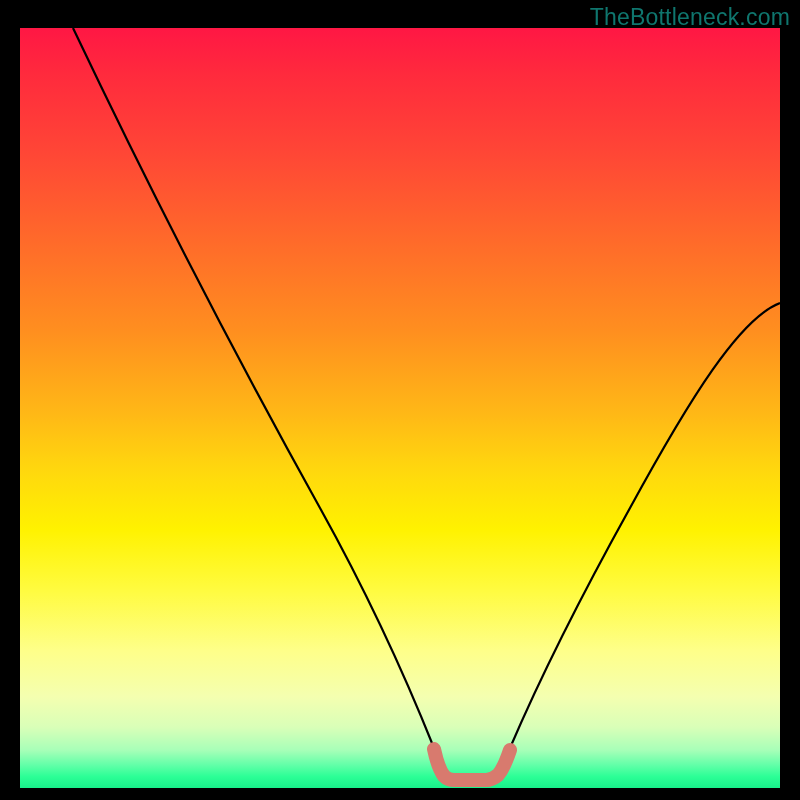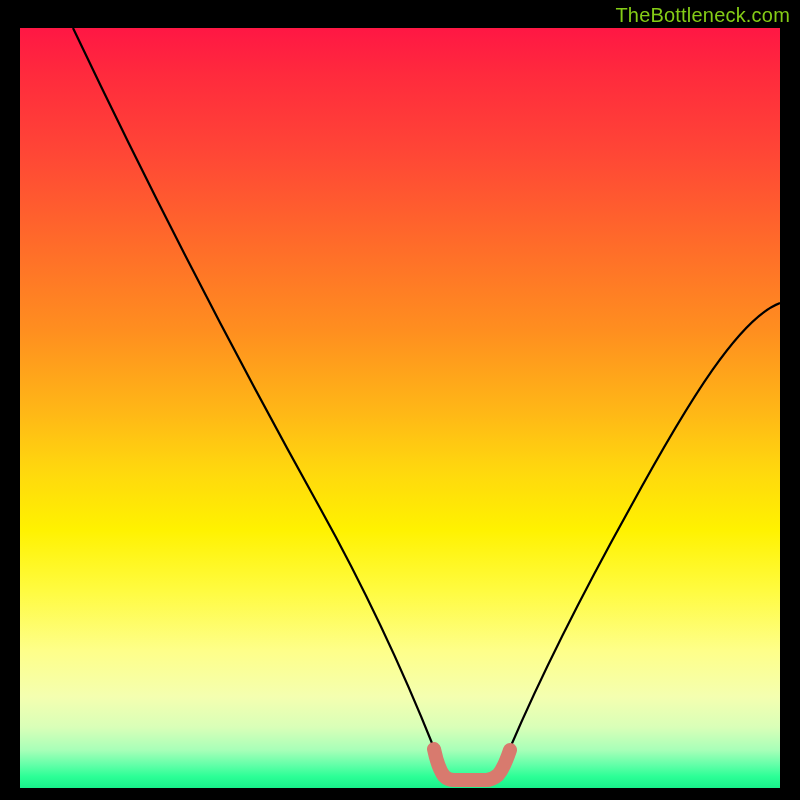--- a/index.html
+++ b/index.html
@@ -14,22 +14,22 @@
   .frame {
     position: relative;
     width: 800px;
     height: 800px;
     background: #000;
   }
   .watermark {
     position: absolute;
     top: 4px;
     right: 10px;
-    color: #84cc16;
-    font-size: 20px;
+    color: #0f766e;
+    font-size: 23px;
     font-weight: 500;
     letter-spacing: 0.2px;
     z-index: 5;
   }
   .plot-area {
     position: absolute;
     left: 20px;
     top: 28px;
     width: 760px;
     height: 760px;

